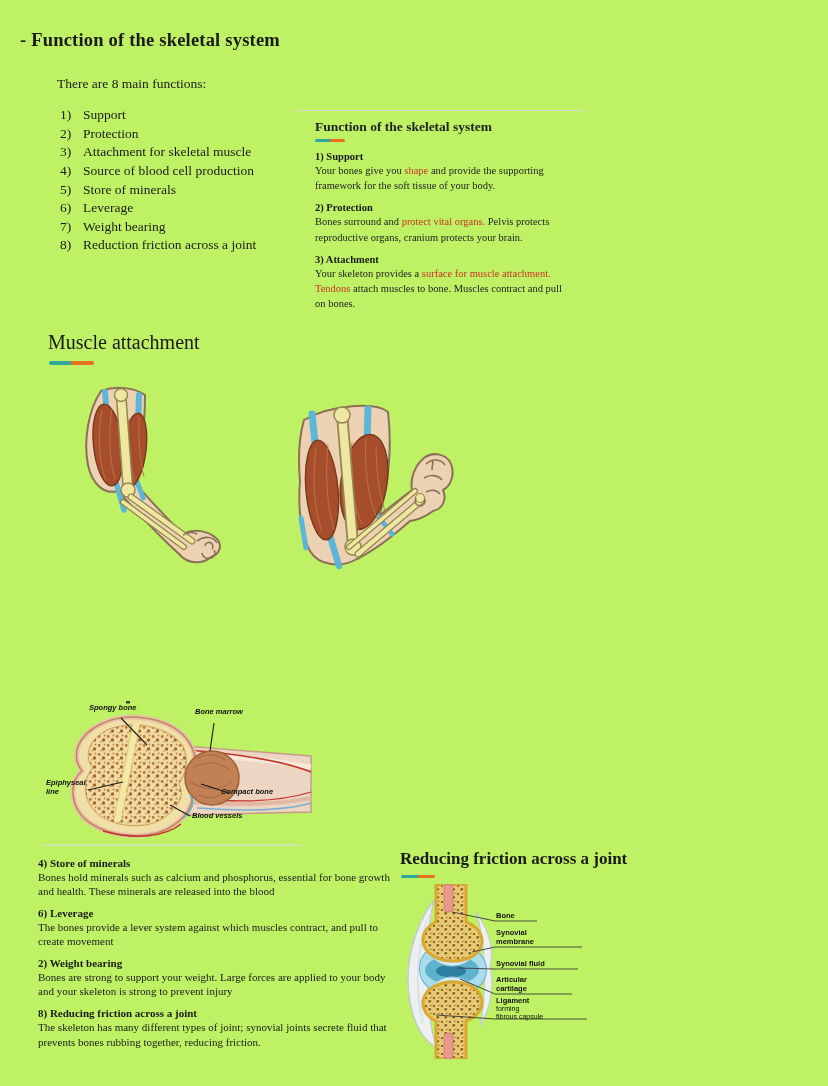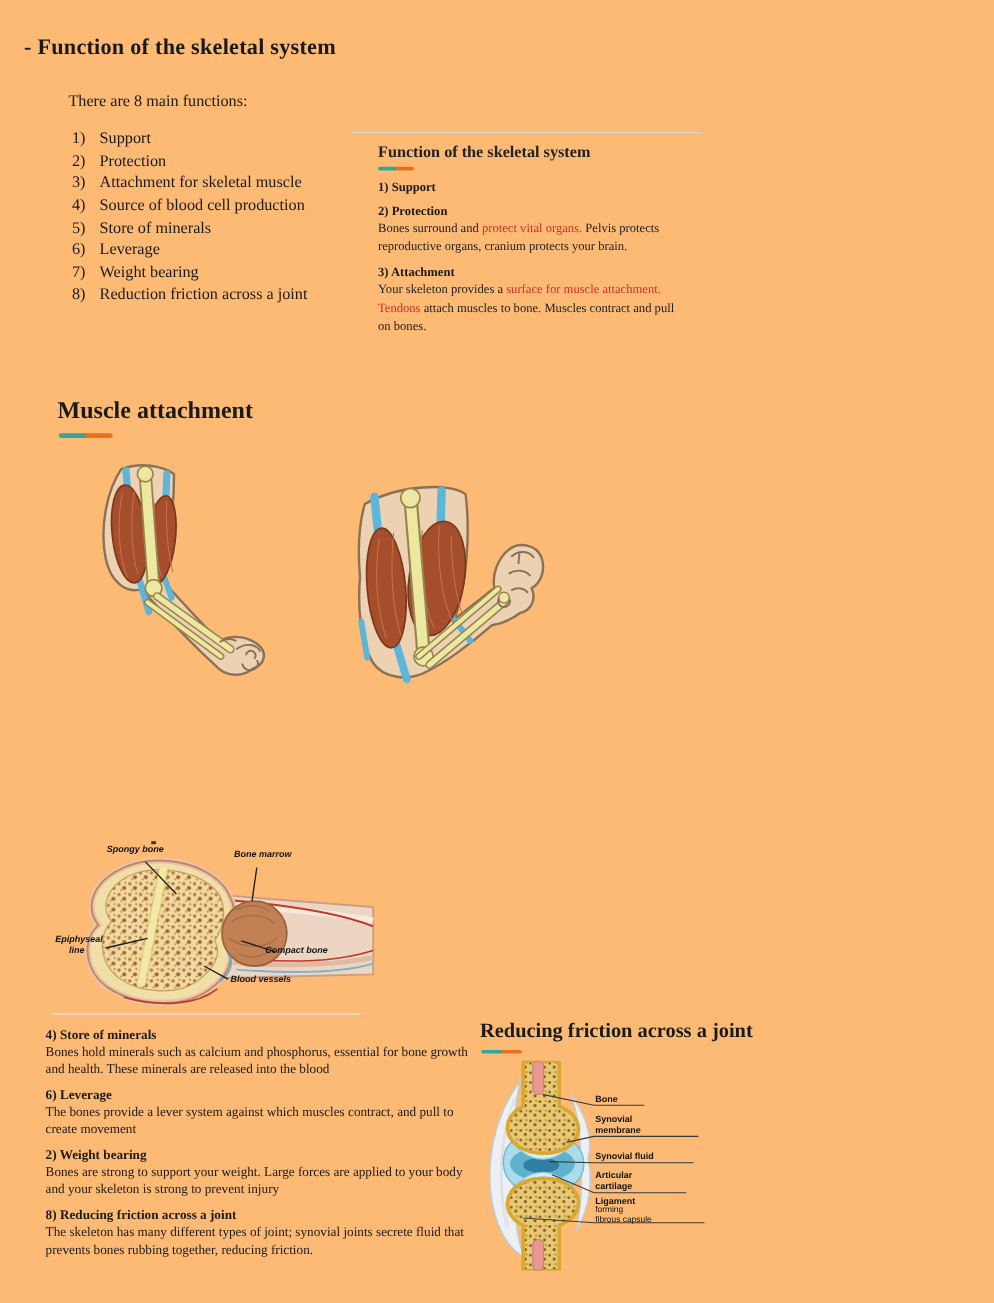--- a/index.html
+++ b/index.html
@@ -1,16 +1,16 @@
 <!DOCTYPE html>
 <html style="--red: #cc3226; --teal: #2fa79b; --orange: #e8701f; --card_border: #d9d9d9;"><head>
 <meta charset="utf-8">
 <style>
   html,body{margin:0;padding:0;background:#fff;}
-  .page{position:relative;width:828px;height:1086px;background:#fdba74;overflow:hidden;
+  .page{position:relative;width:828px;height:1086px;background:#bef264;overflow:hidden;
         font-family:"Liberation Serif","DejaVu Serif",serif;color:#1a1a1a;}
 
   
   .doc-title{position:absolute;left:20px;top:30px;font-size:18.5px;font-weight:bold;letter-spacing:.2px;}
   .intro{position:absolute;left:57px;top:76px;font-size:13.5px;}
 
   
   .func-list{position:absolute;left:60px;top:106px;font-size:13.5px;}
   .func-row{display:flex;height:18.6px;align-items:center;}
   .func-num{width:23px;}
@@ -18,34 +18,34 @@
   .card{position:absolute;left:293px;top:110px;width:292px;border-top:1.5px solid var(--card_border);
         padding:8px 0 0 22px;box-sizing:border-box;}
   .card-title{font-size:13.5px;font-weight:bold;color:#222;}
   .accent{height:3px;width:30px;margin-top:4px;background:linear-gradient(to right,var(--teal) 50%,var(--orange) 50%);border-radius:2px;}
   .card-sec{margin-top:9px;width:250px;}
   .card-sec h4{margin:0 0 1px 0;font-size:10.5px;}
   .card-sec p{margin:0;font-size:10.5px;line-height:1.45;color:#222;}
   .red{color:var(--red);}
 
   
-  .muscle-h{position:absolute;left:48px;top:331px;font-size:20px;font-weight:bold;}
+  .muscle-h{position:absolute;left:48px;top:331px;font-size:20px;font-weight:normal;}
   .muscle-accent{position:absolute;left:49px;top:361px;width:45px;height:3.5px;
         background:linear-gradient(to right,var(--teal) 50%,var(--orange) 50%);border-radius:2px;}
   .arm-left{position:absolute;left:55px;top:383px;}
   .arm-right{position:absolute;left:240px;top:398px;}
 
   
   .blood{position:absolute;left:53px;top:633px;width:452px;}
   .blood h3{margin:0;font-size:13.5px;}
   .blood p{margin:3px 0 0 0;font-size:13.5px;line-height:1.4;}
 
   
   .bone-fig{position:absolute;left:43px;top:698px;width:270px;height:150px;}
-  .bl{position:absolute;font:italic bold 7.5px "Liberation Sans",sans-serif;color:#111;line-height:1.15;text-align:center;}
+  .bl{position:absolute;font:italic bold 7.5px "Liberation Sans",sans-serif;color:#111;line-height:1.15;}
 
   
   .lower{position:absolute;left:38px;top:857px;width:352px;}
   .lower-sec{margin-bottom:8.5px;}
   .lower-sec h4{margin:0 0 1px 0;font-size:11px;}
   .lower-sec p{margin:0;font-size:11px;line-height:1.3;}
 
   
   .rf-h{position:absolute;left:400px;top:849px;font-size:17px;font-weight:bold;}
   .rf-accent{position:absolute;left:401px;top:875px;width:34px;height:3px;
@@ -95,20 +95,21 @@
         <span class="func-num">8)</span>
         <span>Reduction friction across a joint</span>
       </div>
   </div>
 
   <div class="card">
     <div class="card-title">Function of the skeletal system</div>
     <div class="accent"></div>
     <div class="card-sec">
       <h4>1) Support</h4>
+      <p><span>Your bones give you </span><span class="red">shape</span><span> and provide the supporting framework for the soft tissue of your body.</span></p>
     </div>
     <div class="card-sec">
       <h4>2) Protection</h4>
       <p><span>Bones surround and </span><span class="red">protect vital organs.</span><span> Pelvis protects reproductive organs, cranium protects your brain.</span></p>
     </div>
     <div class="card-sec">
       <h4>3) Attachment</h4>
       <p><span>Your skeleton provides a </span><span class="red">surface for muscle attachment. </span><span class="red">Tendons</span><span> attach muscles to bone. Muscles contract and pull on bones.</span></p>
     </div>
   </div>

